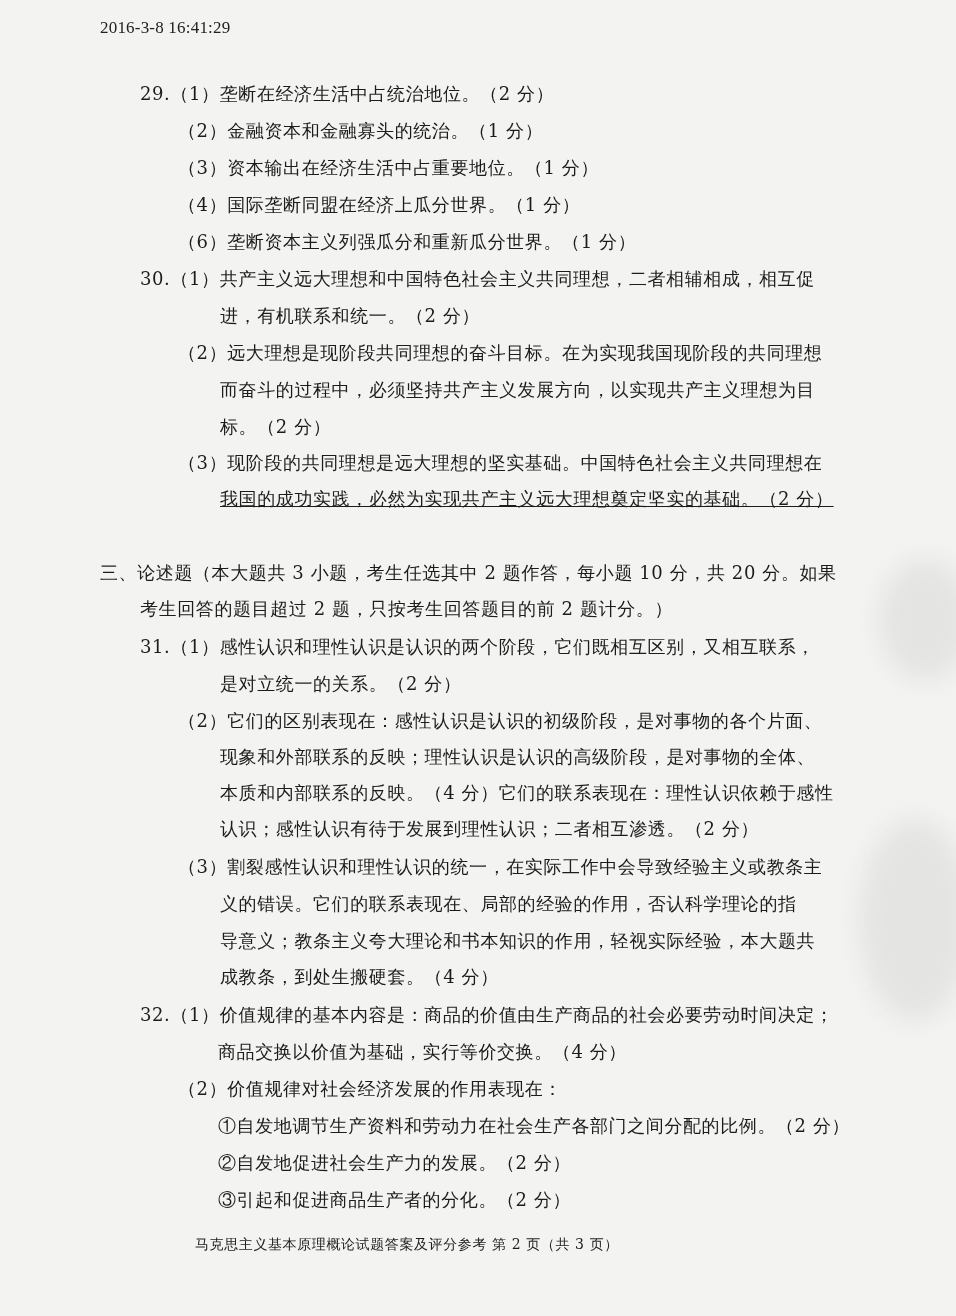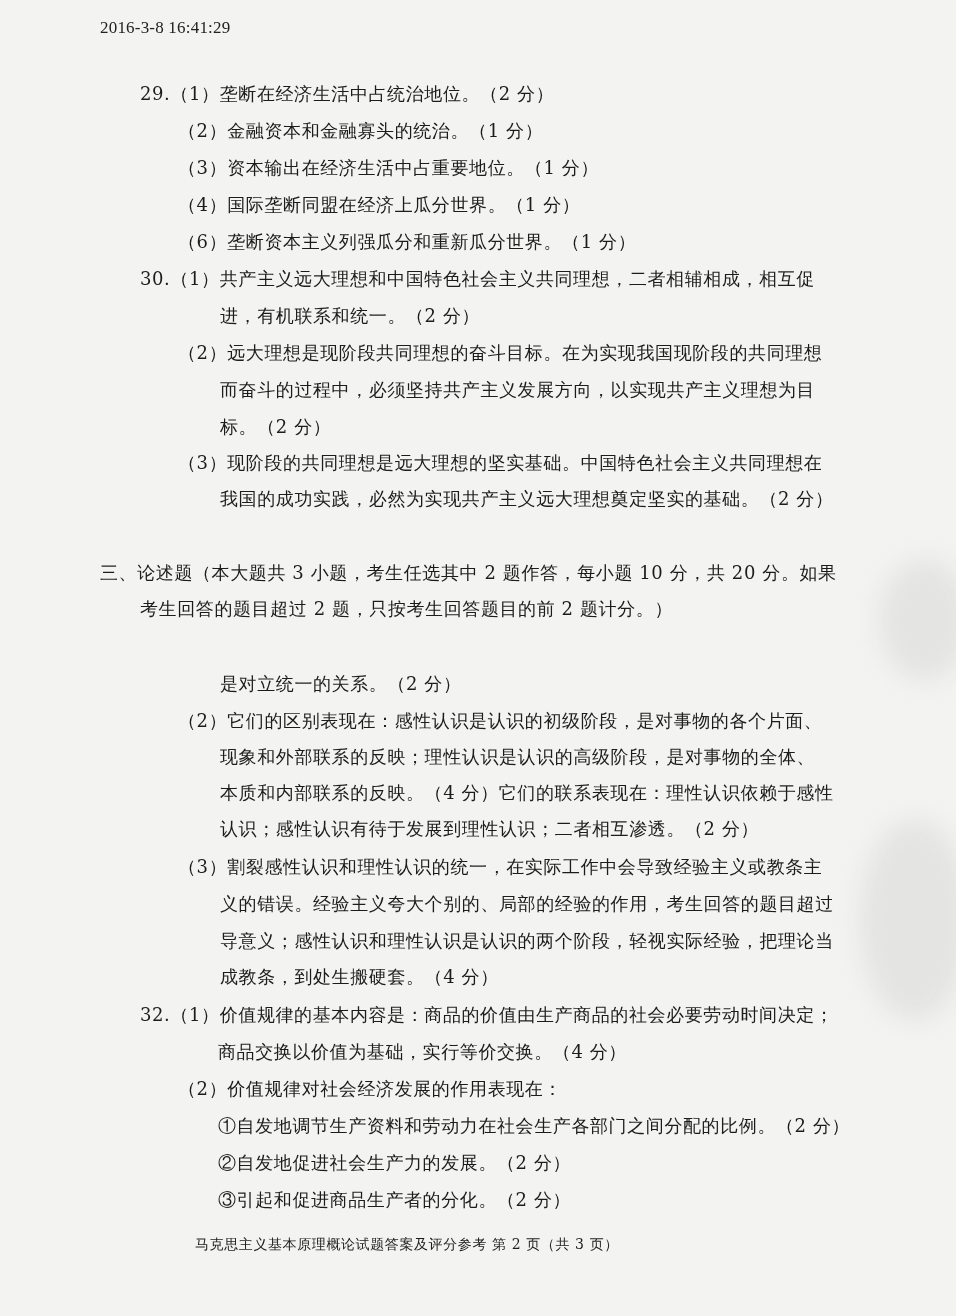--- a/index.html
+++ b/index.html
@@ -39,33 +39,34 @@
   <div class="line" style="left:178px;top:157px;">（3）资本输出在经济生活中占重要地位。（1 分）</div>
   <div class="line" style="left:178px;top:194px;">（4）国际垄断同盟在经济上瓜分世界。（1 分）</div>
   <div class="line" style="left:178px;top:231px;">（6）垄断资本主义列强瓜分和重新瓜分世界。（1 分）</div>
 
   <div class="line" style="left:140px;top:268px;">30.（1）共产主义远大理想和中国特色社会主义共同理想，二者相辅相成，相互促</div>
   <div class="line" style="left:220px;top:305px;">进，有机联系和统一。（2 分）</div>
   <div class="line" style="left:178px;top:342px;">（2）远大理想是现阶段共同理想的奋斗目标。在为实现我国现阶段的共同理想</div>
   <div class="line" style="left:220px;top:379px;">而奋斗的过程中，必须坚持共产主义发展方向，以实现共产主义理想为目</div>
   <div class="line" style="left:220px;top:416px;">标。（2 分）</div>
   <div class="line" style="left:178px;top:452px;">（3）现阶段的共同理想是远大理想的坚实基础。中国特色社会主义共同理想在</div>
-  <div class="line" style="left:220px;top:488px;">我国的成功实践，必然为实现共产主义远大理想奠定坚实的基础。（2 分）</div>
+  <div class="line" style="left:220px;top:488px;text-decoration:underline;">我国的成功实践，必然为实现共产主义远大理想奠定坚实的基础。（2 分）</div>
 
   <div class="line" style="left:100px;top:562px;">三、论述题（本大题共 3 小题，考生任选其中 2 题作答，每小题 10 分，共 20 分。如果</div>
   <div class="line" style="left:140px;top:598px;">考生回答的题目超过 2 题，只按考生回答题目的前 2 题计分。）</div>
 
+  <div class="line" style="left:140px;top:636px;">31.（1）感性认识和理性认识是认识的两个阶段，它们既相互区别，又相互联系，</div>
   <div class="line" style="left:220px;top:673px;">是对立统一的关系。（2 分）</div>
   <div class="line" style="left:178px;top:710px;">（2）它们的区别表现在：感性认识是认识的初级阶段，是对事物的各个片面、</div>
   <div class="line" style="left:220px;top:746px;">现象和外部联系的反映；理性认识是认识的高级阶段，是对事物的全体、</div>
   <div class="line" style="left:220px;top:782px;">本质和内部联系的反映。（4 分）它们的联系表现在：理性认识依赖于感性</div>
   <div class="line" style="left:220px;top:818px;">认识；感性认识有待于发展到理性认识；二者相互渗透。（2 分）</div>
   <div class="line" style="left:178px;top:856px;">（3）割裂感性认识和理性认识的统一，在实际工作中会导致经验主义或教条主</div>
-  <div class="line" style="left:220px;top:893px;">义的错误。经验主义夸大个别的、局部的经验的作用，考生回答的题目超过</div>
-  <div class="line" style="left:220px;top:930px;">导意义；感性认识和理性认识是认识的两个阶段，轻视实际经验，把理论当</div>
+  <div class="line" style="left:220px;top:893px;">义的错误。它们的联系表现在、局部的经验的作用，否认科学理论的指</div>
+  <div class="line" style="left:220px;top:930px;">导意义；教条主义夸大理论和书本知识的作用，轻视实际经验，本大题共</div>
   <div class="line" style="left:220px;top:966px;">成教条，到处生搬硬套。（4 分）</div>
 
   <div class="line" style="left:140px;top:1004px;">32.（1）价值规律的基本内容是：商品的价值由生产商品的社会必要劳动时间决定；</div>
   <div class="line" style="left:218px;top:1041px;">商品交换以价值为基础，实行等价交换。（4 分）</div>
   <div class="line" style="left:178px;top:1078px;">（2）价值规律对社会经济发展的作用表现在：</div>
   <div class="line" style="left:218px;top:1115px;">①自发地调节生产资料和劳动力在社会生产各部门之间分配的比例。（2 分）</div>
   <div class="line" style="left:218px;top:1152px;">②自发地促进社会生产力的发展。（2 分）</div>
   <div class="line" style="left:218px;top:1189px;">③引起和促进商品生产者的分化。（2 分）</div>
 
   <div class="footer">马克思主义基本原理概论试题答案及评分参考 第 2 页（共 3 页）</div>

